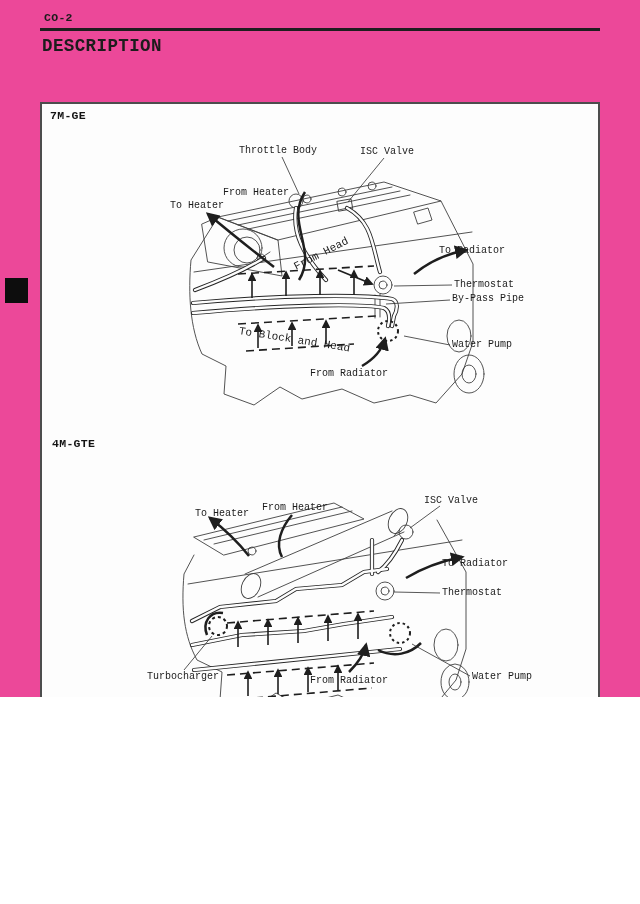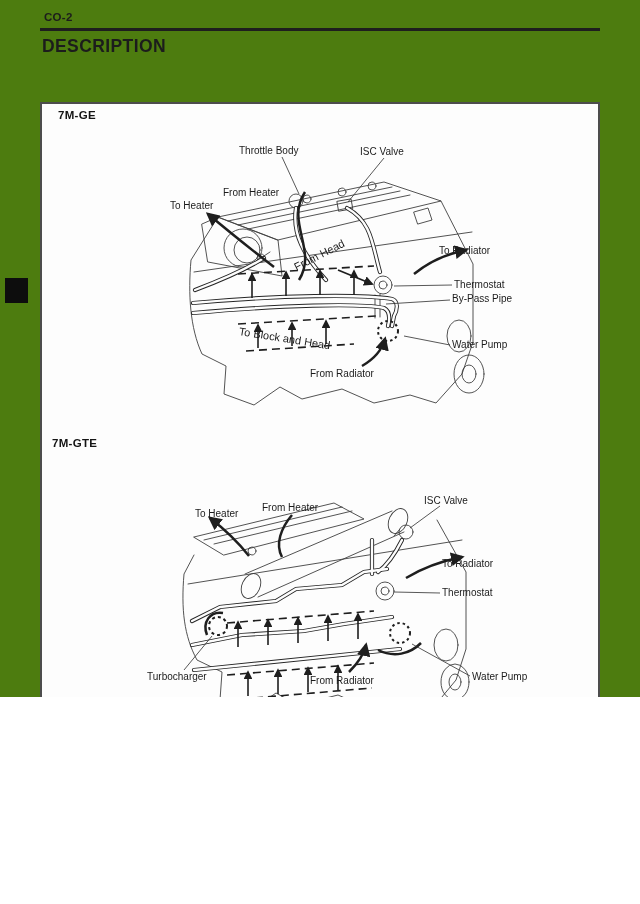--- a/index.html
+++ b/index.html
@@ -1,35 +1,35 @@
 <!DOCTYPE html>
 <html><head>
 <meta charset="utf-8">
 <style>
   html,body{margin:0;padding:0;background:#ffffff;}
   .page{
-    position:relative;width:640px;height:697px;background:#4d7c0f;
-    font-family:Liberation Sans, sans-serif;color:#1c1c1c;overflow:hidden;
+    position:relative;width:640px;height:697px;background:#ec4899;
+    font-family:Liberation Mono, monospace;color:#1c1c1c;overflow:hidden;
   }
   
   .hdr-left{position:absolute;left:44px;top:11px;font-size:11.5px;font-weight:bold;letter-spacing:.3px;}
   .hdr-center{position:absolute;left:0;top:11px;width:640px;text-align:center;font-size:11.5px;}
   .hdr-center .sec{font-weight:bold;letter-spacing:.4px;}
   .hdr-center .sub{font-weight:normal;margin-left:4px;color:#222;}
   .hdr-rule{position:absolute;left:40px;top:28px;width:560px;height:3px;background:#1e1e1e;}
   
   .doc-title{position:absolute;left:42px;top:36px;font-size:17.5px;font-weight:bold;letter-spacing:.4px;}
   .intro{position:absolute;left:43px;top:62px;width:557px;font-size:11.2px;line-height:14px;color:#242424;word-spacing:2.2px;}
   
   .tab{position:absolute;left:5px;top:278px;width:23px;height:25px;background:#0d0d0d;}
   
   .fig{position:absolute;left:40px;top:102px;width:556px;height:680px;border:2px solid #4d4d4d;background:#fdfdfd;}
   .fig svg{position:absolute;left:0;top:0;}
   .eng-name{position:absolute;font-size:11.5px;font-weight:bold;letter-spacing:.3px;color:#141414;}
-  .n-ge{left:16px;top:5px;}
+  .n-ge{left:8px;top:5px;}
   .n-gte{left:10px;top:333px;}
   .lbl{position:absolute;font-size:10px;white-space:nowrap;color:#1b1b1b;}
   .rot{font-size:11px;transform-origin:left top;}
   
   .l-tb{left:197px;top:41px;}
   .l-isc{left:318px;top:42px;}
   .l-fh{left:181px;top:83px;}
   .l-th{left:128px;top:96px;}
   .l-fhead{left:250px;top:158px;transform:rotate(-27deg);}
   .l-trad{left:397px;top:141px;}
@@ -231,21 +231,21 @@
 
       <g stroke="#2d2d2d" stroke-width="0.8" fill="none">
         <path d="M398,402 L368,424"></path>
         <path d="M398,489 L352,488"></path>
         <path d="M428,572 L370,540"></path>
         <path d="M142,566 L170,532"></path>
       </g>
     </svg>
 
     <div class="eng-name n-ge">7M-GE</div>
-    <div class="eng-name n-gte">7M-GTE</div>
+    <div class="eng-name n-gte">4M-GTE</div>
 
     <span class="lbl l-tb">Throttle Body</span>
     <span class="lbl l-isc">ISC Valve</span>
     <span class="lbl l-fh">From Heater</span>
     <span class="lbl l-th">To Heater</span>
     <span class="lbl rot l-fhead">From Head</span>
     <span class="lbl l-trad">To Radiator</span>
     <span class="lbl l-ther">Thermostat</span>
     <span class="lbl l-byp">By-Pass Pipe</span>
     <span class="lbl rot l-tbh">To Block and Head</span>

